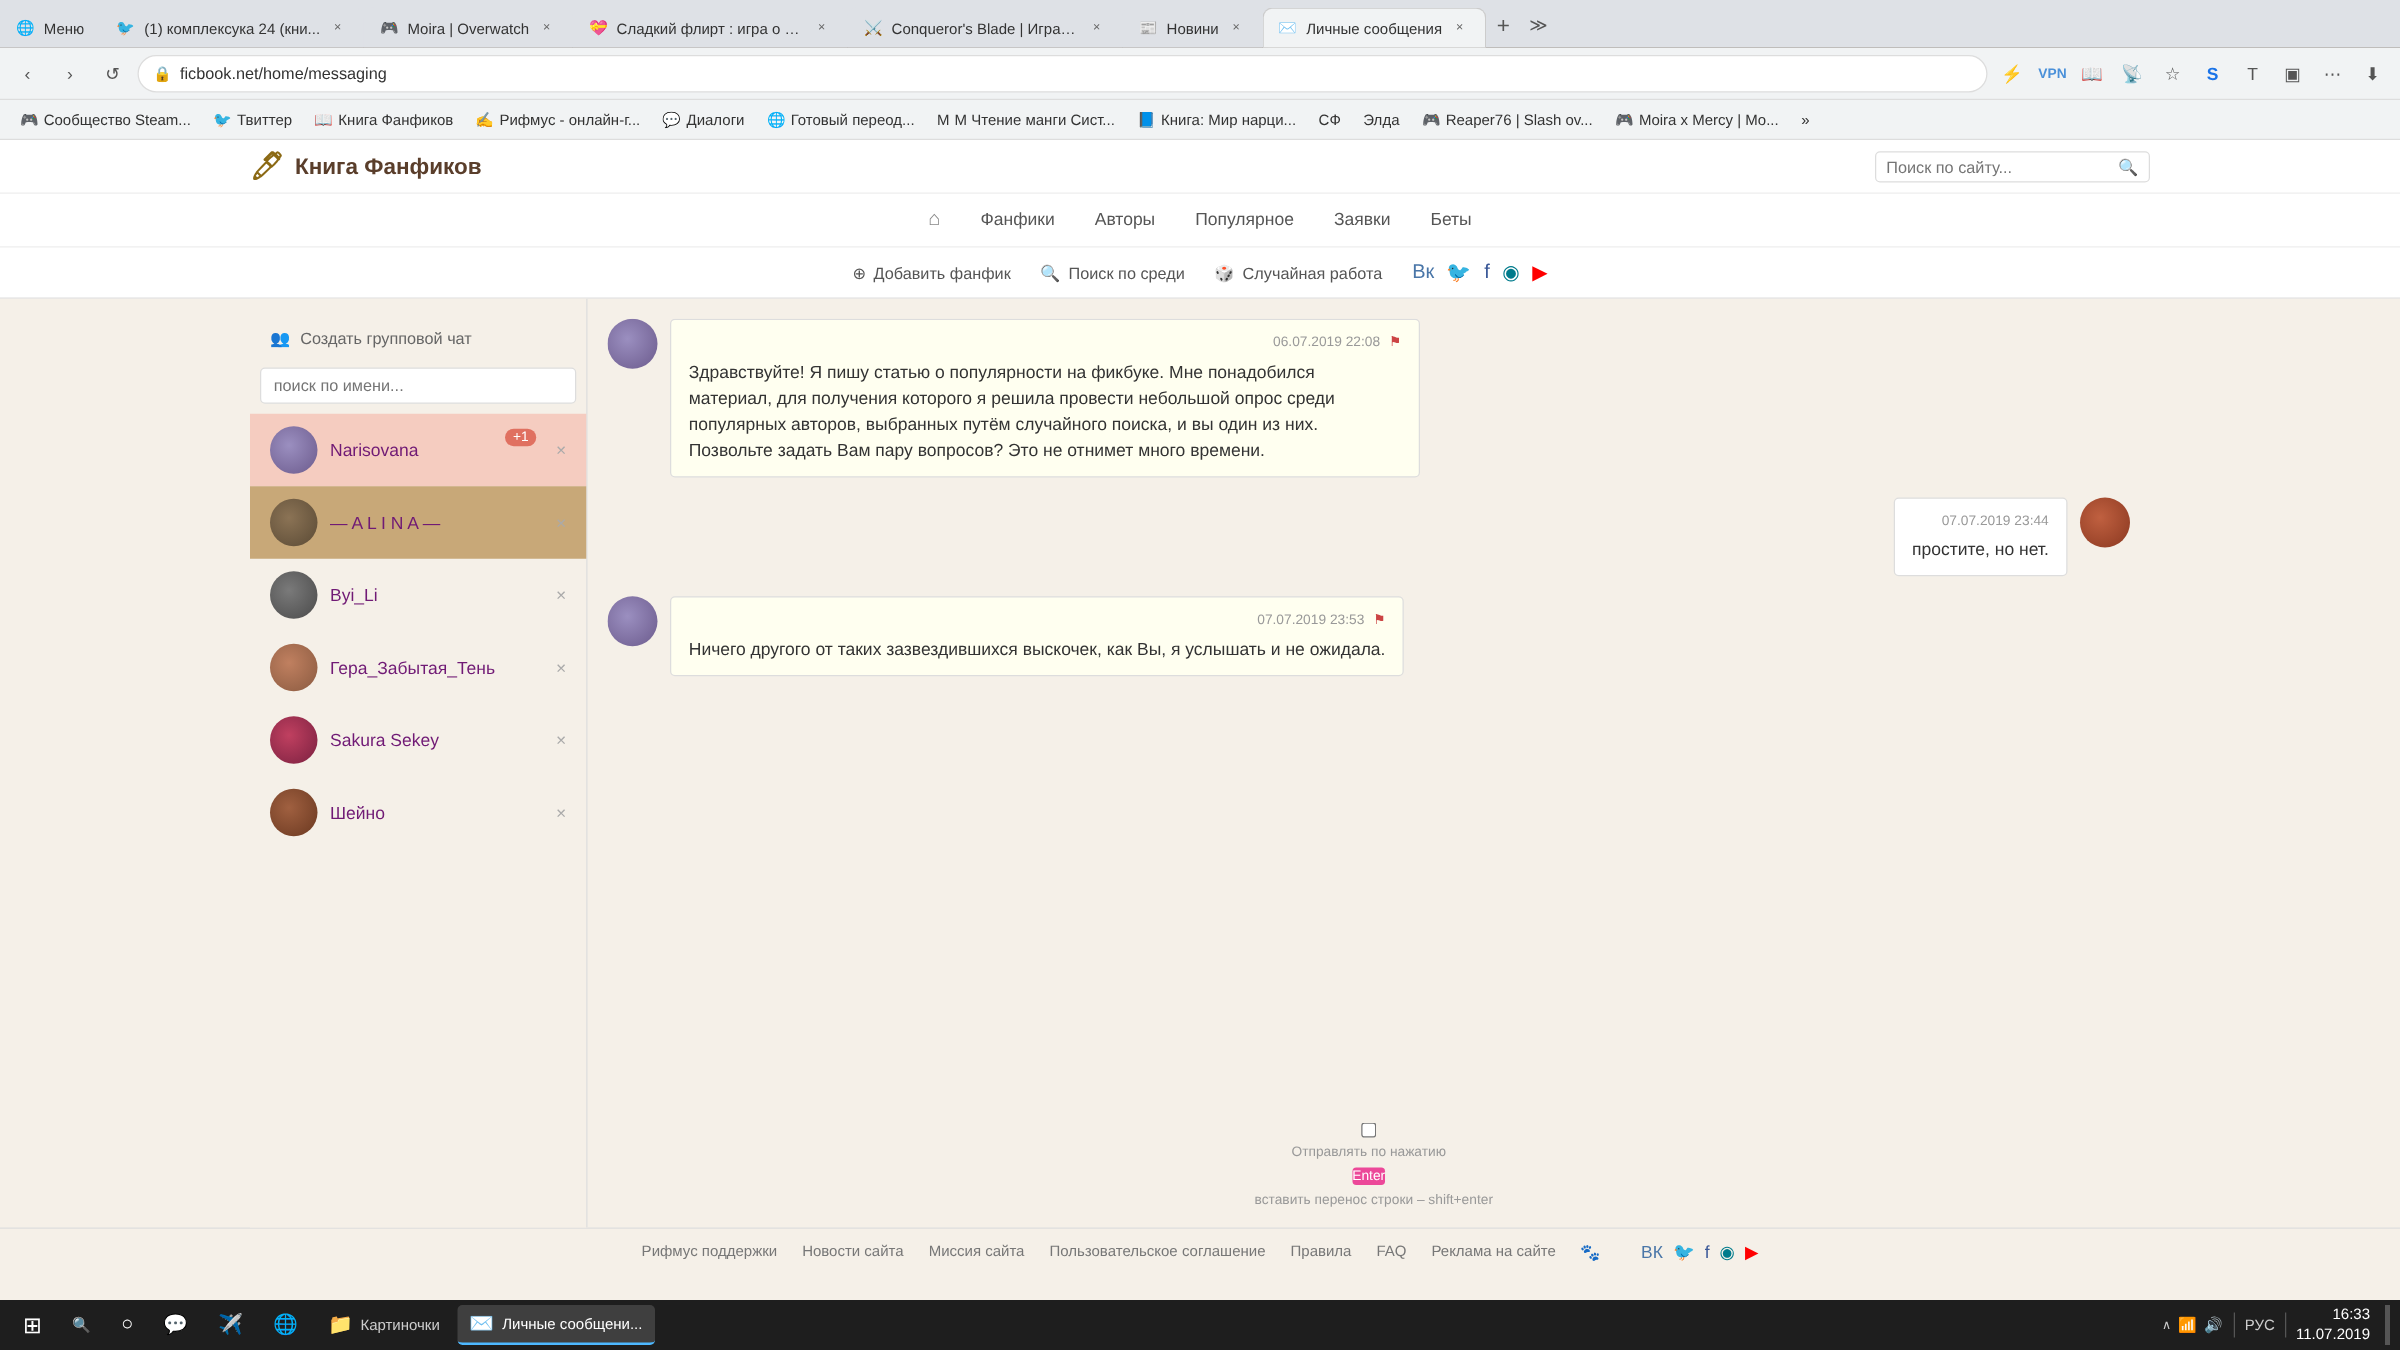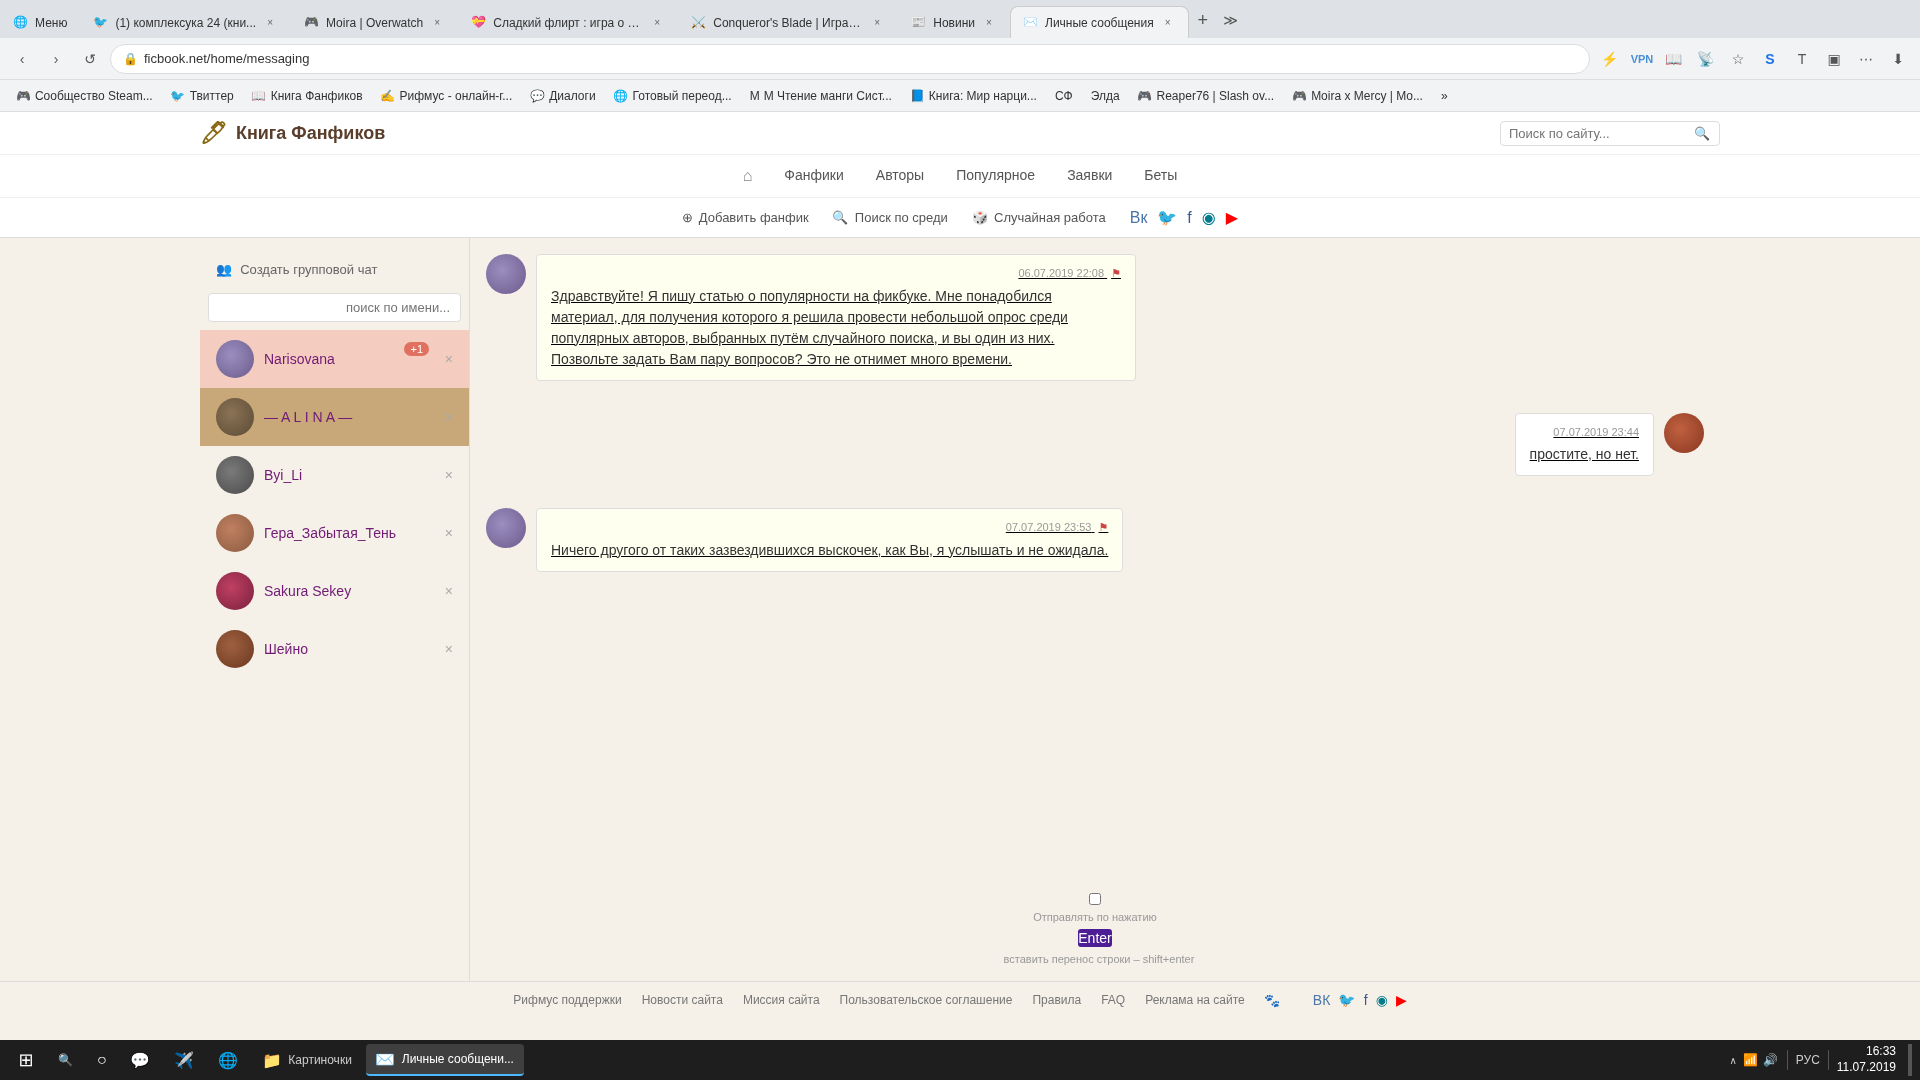--- a/index.html
+++ b/index.html
@@ -43,47 +43,47 @@
     .action-link { display: flex; align-items: center; gap: 6px; color: #555; text-decoration: none; font-size: 13px; cursor: pointer; }
     .social-icons { display: flex; gap: 10px; align-items: center; }
     .social-icon { color: #666; font-size: 16px; cursor: pointer; }
 
     
     .main-content { display: flex; height: calc(100% - 185px); background: #f5f0e8; padding: 0 200px; gap: 0; }
 
     
     .contacts-sidebar { width: 270px; padding: 16px 0; border-right: 1px solid #ddd; background: #f5f0e8; flex-shrink: 0; }
     .create-group { display: flex; align-items: center; gap: 8px; padding: 8px 16px; color: #666; font-size: 13px; cursor: pointer; margin-bottom: 8px; }
-    .search-contacts { width: calc(100% - 16px); margin: 0 8px 8px; border: 1px solid #ddd; border-radius: 4px; padding: 6px 10px; font-size: 13px; color: #999; background: white; text-align: right; }
+    .search-contacts { width: calc(100% - 16px); margin: 0 8px 8px; border: 1px solid #ddd; border-radius: 4px; padding: 6px 10px; font-size: 13px; color: #999; background: white; }
     .contact-item { display: flex; align-items: center; padding: 10px 16px; cursor: pointer; position: relative; gap: 10px; }
     .contact-item.active-narisovana { background: #f5ccc0; }
     .contact-item.active-alina { background: #c8a878; }
     .contact-avatar { width: 38px; height: 38px; border-radius: 50%; background: #ccc; flex-shrink: 0; display: flex; align-items: center; justify-content: center; overflow: hidden; }
     .contact-name { font-size: 14px; color: #701a75; flex: 1; }
     .contact-badge { background: #e07060; color: white; font-size: 11px; border-radius: 10px; padding: 1px 6px; position: absolute; right: 40px; top: 12px; }
     .contact-x { color: #aaa; font-size: 14px; cursor: pointer; }
 
     
     .message-area { flex: 1; display: flex; flex-direction: column; padding: 16px; overflow: hidden; }
-    .messages-list { flex: 1; overflow-y: auto; display: flex; flex-direction: column; gap: 32px; padding-bottom: 8px; text-decoration: underline; }
+    .messages-list { flex: 1; overflow-y: auto; display: flex; flex-direction: column; gap: 16px; padding-bottom: 8px; }
 
     .msg-incoming { display: flex; gap: 10px; align-items: flex-start; }
     .msg-outgoing { display: flex; justify-content: flex-end; gap: 10px; align-items: flex-start; }
     .msg-avatar { width: 40px; height: 40px; border-radius: 50%; background: #ccc; flex-shrink: 0; overflow: hidden; display: flex; align-items: center; justify-content: center; }
     .msg-bubble { max-width: 600px; background: #fffff0; border: 1px solid #ddd; border-radius: 4px; padding: 10px 14px; font-size: 14px; color: #333; line-height: 1.5; position: relative; }
     .msg-bubble.outgoing { background: #fff; border-color: #ddd; }
     .msg-timestamp { font-size: 11px; color: #999; text-align: right; margin-bottom: 4px; }
     .msg-flag { color: #cc4444; margin-left: 4px; }
 
     .msg-input-area { display: flex; gap: 0; border: 1px solid #ddd; border-radius: 4px; background: white; margin-top: 8px; }
     .msg-input { flex: 1; border: none; outline: none; padding: 12px; font-size: 14px; color: #333; resize: none; height: 60px; background: transparent; }
     .msg-send-btn { width: 50px; background: #e8e0d0; border: none; border-left: 1px solid #ddd; cursor: pointer; display: flex; align-items: center; justify-content: center; font-size: 18px; color: #555; border-radius: 0 4px 4px 0; }
     .msg-hint { font-size: 11px; color: #999; text-align: right; margin-top: 4px; display: flex; align-items: center; justify-content: flex-end; gap: 6px; flex-direction: column; }
     .send-checkbox { width: 12px; height: 12px; }
-    .enter-badge { background: #4c1d95; color: white; font-size: 14px; padding: 1px 0; border-radius: 3px; }
+    .enter-badge { background: #ec4899; color: white; font-size: 11px; padding: 1px 0; border-radius: 3px; }
 
     
     .site-footer { background: #f5f0e8; border-top: 1px solid #ddd; padding: 10px 200px; display: flex; justify-content: center; gap: 20px; align-items: center; }
     .footer-link { color: #777; font-size: 12px; text-decoration: none; cursor: pointer; }
     .footer-social { display: flex; gap: 8px; align-items: center; margin-left: 12px; }
     .footer-social-icon { color: #666; font-size: 14px; cursor: pointer; }
 
     
     .taskbar { width: 100%; height: 40px; background: #1e1e1e; display: flex; align-items: center; position: fixed; bottom: 0; left: 0; padding: 0 8px; gap: 4px; z-index: 100; }
     .taskbar-btn { display: flex; align-items: center; gap: 6px; padding: 0 10px; height: 32px; border-radius: 4px; color: white; font-size: 12px; cursor: pointer; }

